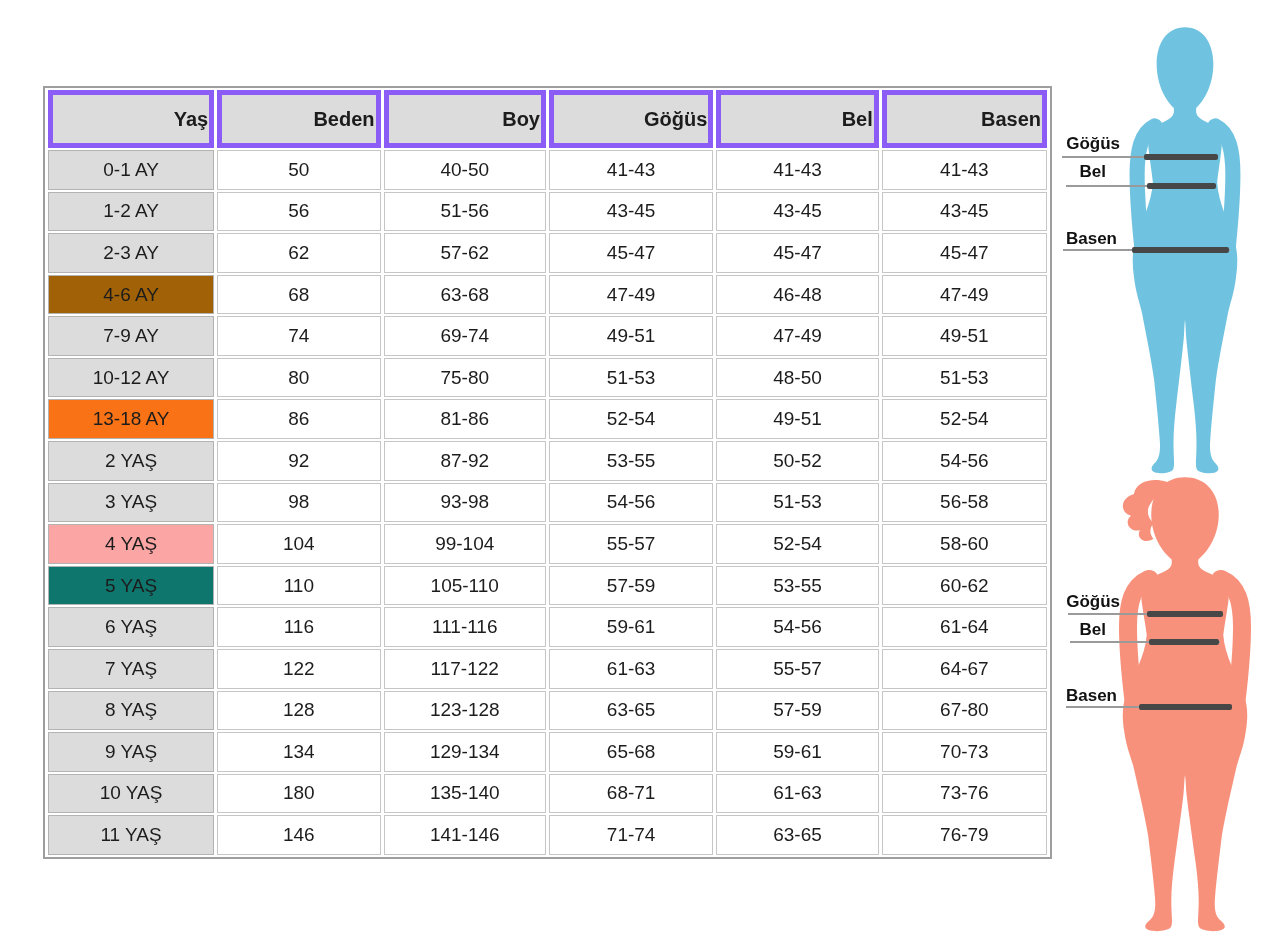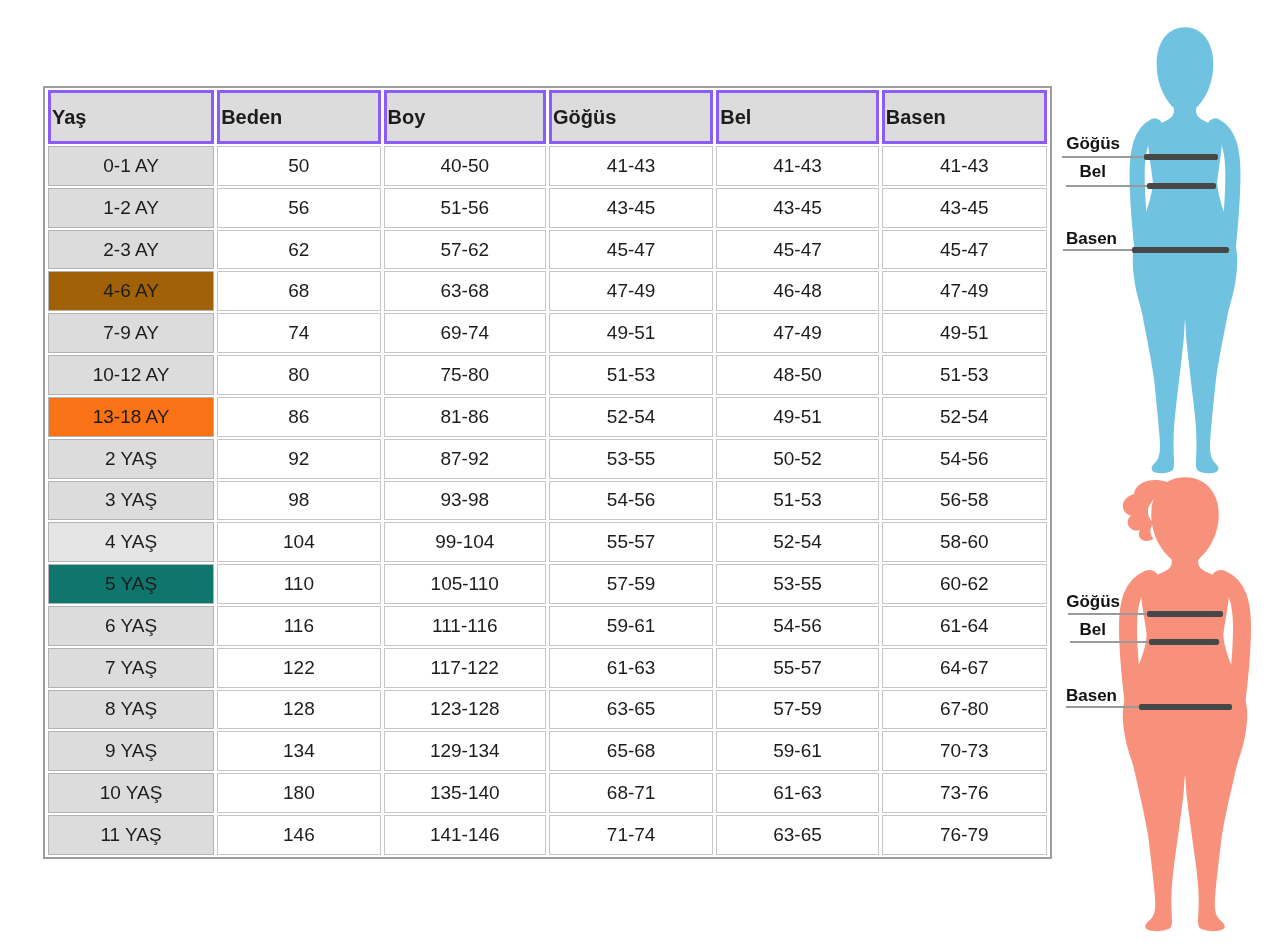--- a/index.html
+++ b/index.html
@@ -9,22 +9,22 @@
   }
 
   
   table.size-table{
     position:absolute;left:43px;top:86px;width:1009px;height:773px;
     border-collapse:separate;border-spacing:3px 2px;
     table-layout:fixed;background:#ffffff;
     border:2px solid #9e9e9e;
   }
   table.size-table th{
-    height:46px;font-size:20px;font-weight:bold;text-align:left;vertical-align:middle;
-    border:3px solid #8b5cf6;
+    height:46px;font-size:20px;font-weight:bold;text-align:right;vertical-align:middle;
+    border:5px solid #8b5cf6;
   }
   table.size-table td{
     height:34px;font-size:19px;text-align:center;vertical-align:middle;
     background:#ffffff;border:1px solid #c6c6c6;
   }
   table.size-table th:nth-child(1){width:16.9%;}
   table.size-table th:nth-child(2){width:16.6%;}
   table.size-table th:nth-child(3){width:16.5%;}
   table.size-table th:nth-child(4){width:16.7%;}
   table.size-table th:nth-child(5){width:16.5%;}
@@ -148,21 +148,21 @@
         </tr>
         <tr>
           <td style="background-color: rgb(220, 220, 220); border: 1px solid rgb(179, 179, 179);">3 YAŞ</td>
           <td>98</td>
           <td>93-98</td>
           <td>54-56</td>
           <td>51-53</td>
           <td>56-58</td>
         </tr>
         <tr>
-          <td style="background-color: #e5e5e5; border: 1px solid rgb(179, 179, 179);">4 YAŞ</td>
+          <td style="background-color: #fca5a5; border: 1px solid rgb(179, 179, 179);">4 YAŞ</td>
           <td>104</td>
           <td>99-104</td>
           <td>55-57</td>
           <td>52-54</td>
           <td>58-60</td>
         </tr>
         <tr>
           <td style="background-color: #0f766e; border: 1px solid rgb(179, 179, 179);">5 YAŞ</td>
           <td>110</td>
           <td>105-110</td>

